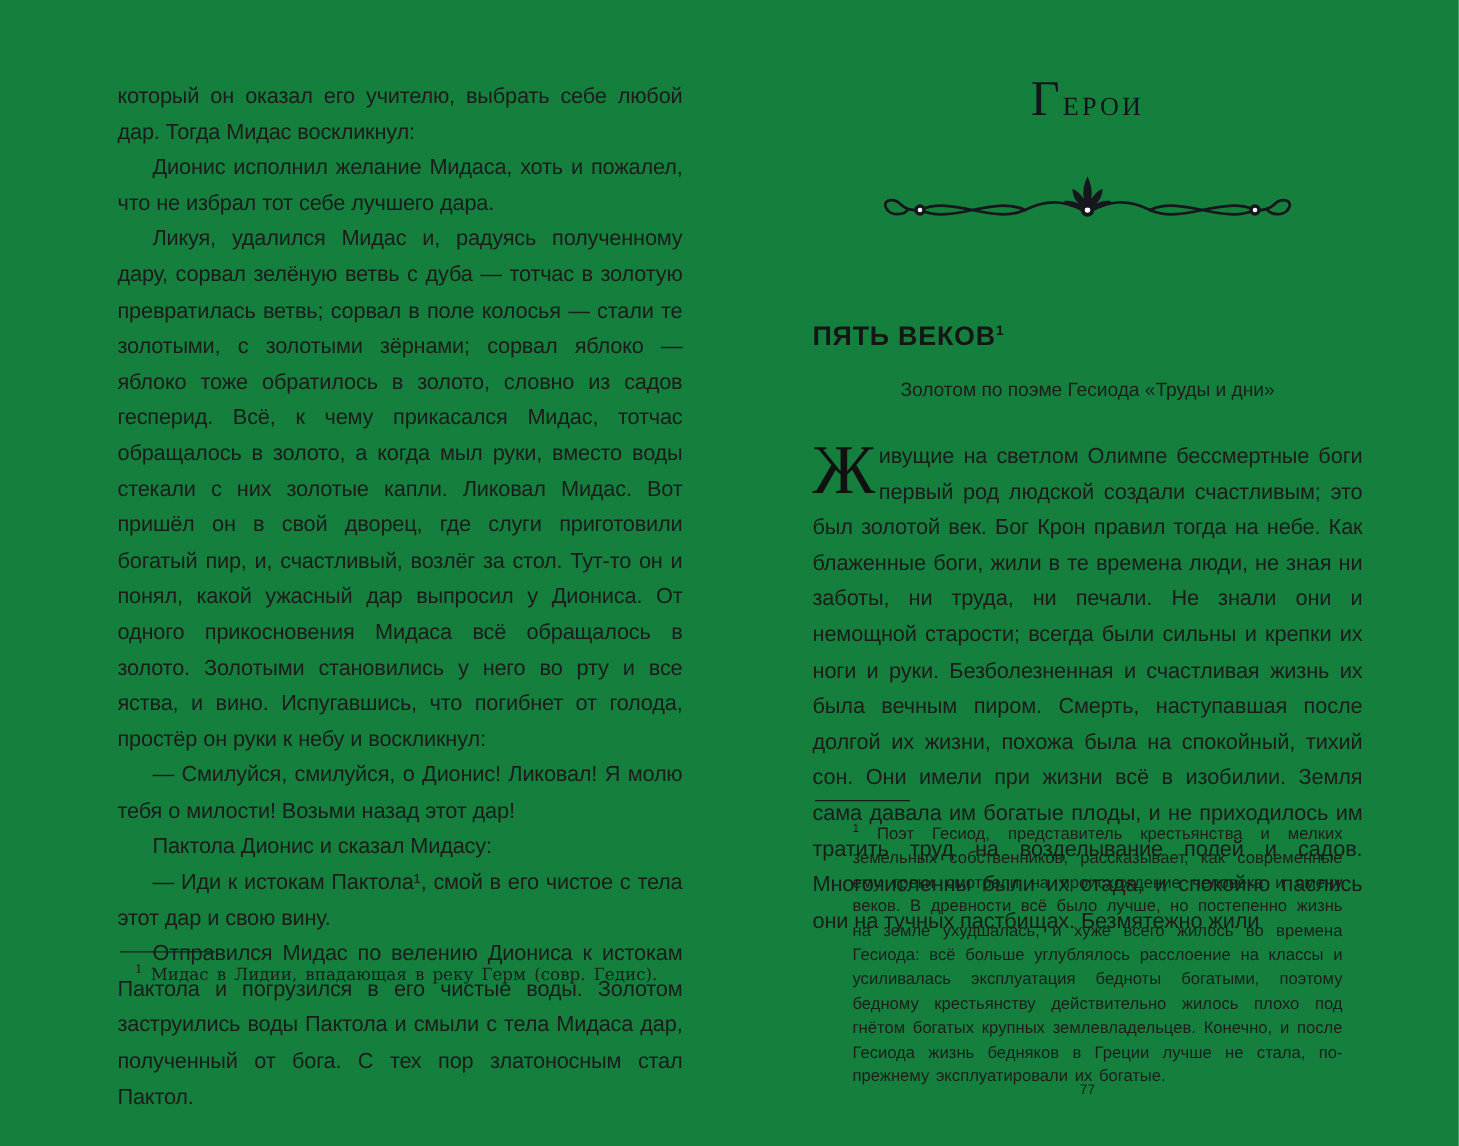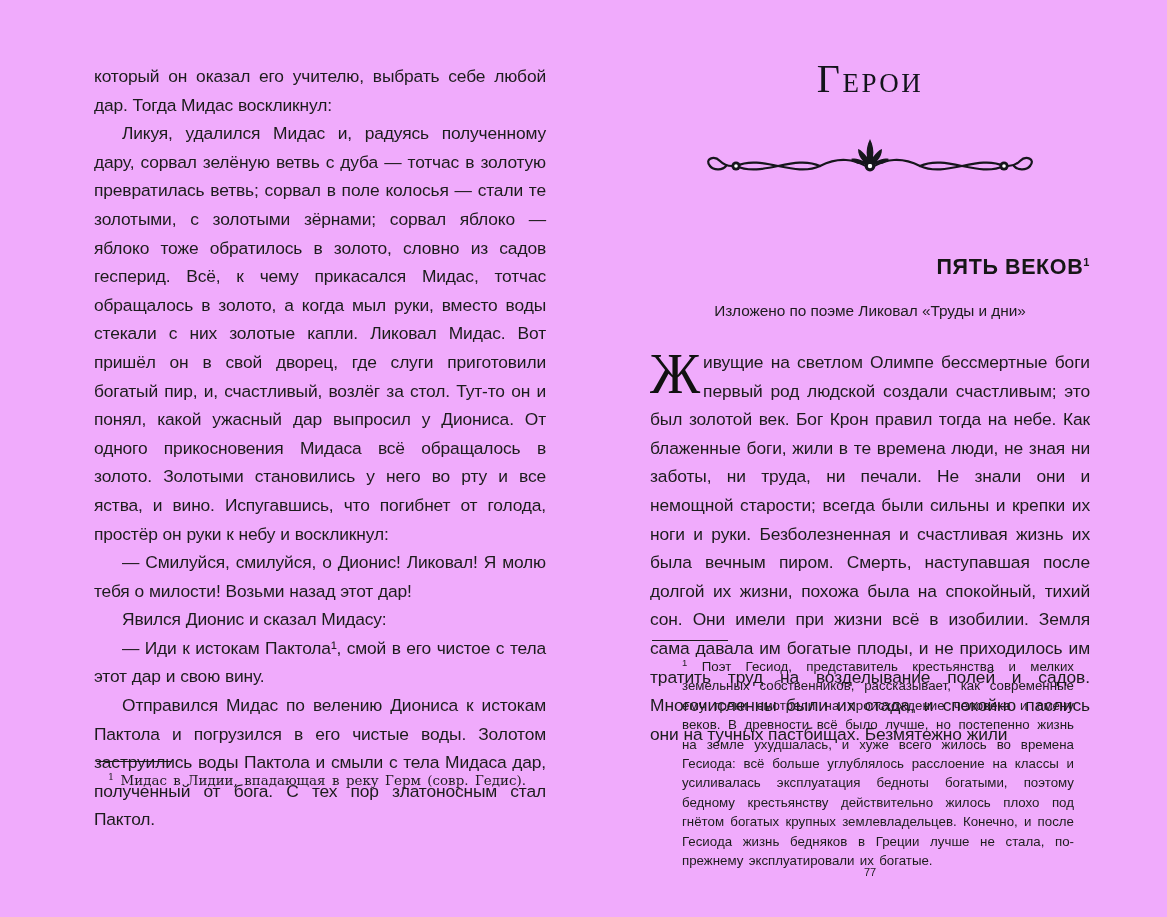--- a/index.html
+++ b/index.html
@@ -11,21 +11,21 @@
     width: 1167px;
     height: 917px;
     overflow: hidden;
     font-family: "Liberation Sans", sans-serif;
     color: #1b1b1b;
   }
   .spread {
     position: relative;
     width: 1167px;
     height: 917px;
-    background: #f0abfc;
+    background: #15803d;
     display: block;
   }
 
   
   .page-left {
     position: absolute;
     left: 94px;
     top: 62px;
     width: 452px;
     height: 790px;
@@ -83,33 +83,33 @@
     text-align: center;
     font-family: "Liberation Serif", "DejaVu Serif", serif;
     font-size: 40px;
     line-height: 48px;
     letter-spacing: 2.5px;
     color: #14141c;
     font-weight: 400;
     margin: 0;
   }
   .part-title .cap-first { font-size: 40px; }
-  .part-title .cap-rest { font-size: 27px; text-align: right; }
+  .part-title .cap-rest { font-size: 21px; text-align: right; }
 
   .ornament {
     margin: 28px auto 0;
     width: 360px;
     height: 44px;
     position: relative;
   }
   .ornament svg { display: block; width: 360px; height: 44px; }
 
   .chapter-title {
     margin: 76px 0 0;
-    text-align: right;
+    text-align: left;
     font-size: 21.5px;
     font-weight: bold;
     letter-spacing: 0.6px;
     color: #161616;
   }
   .chapter-title sup {
     font-size: 11px;
     font-weight: bold;
     vertical-align: super;
     line-height: 0;
@@ -173,23 +173,24 @@
   }
 </style>
 </head>
 <body>
 
 <div class="spread">
 
   <div class="page-left">
     <div class="body-col">
       <p class="noind">который он оказал его учителю, выбрать себе любой дар. Тогда Мидас воскликнул:</p>
+      <p class="ind">Дионис исполнил желание Мидаса, хоть и пожалел, что не избрал тот себе лучшего дара.</p>
       <p class="ind">Ликуя, удалился Мидас и, радуясь полученному дару, сорвал зелёную ветвь с дуба — тотчас в золотую превратилась ветвь; сорвал в поле колосья — стали те золотыми, с золотыми зёрнами; сорвал яблоко — яблоко тоже обратилось в золото, словно из садов гесперид. Всё, к чему прикасался Мидас, тотчас обращалось в золото, а когда мыл руки, вместо воды стекали с них золотые капли. Ликовал Мидас. Вот пришёл он в свой дворец, где слуги приготовили богатый пир, и, счастливый, возлёг за стол. Тут-то он и понял, какой ужасный дар выпросил у Диониса. От одного прикосновения Мидаса всё обращалось в золото. Золотыми становились у него во рту и все яства, и вино. Испугавшись, что погибнет от голода, простёр он руки к небу и воскликнул:</p>
       <p class="ind">— Смилуйся, смилуйся, о Дионис! Ликовал! Я молю тебя о милости! Возьми назад этот дар!</p>
-      <p class="ind">Явился Дионис и сказал Мидасу:</p>
+      <p class="ind">Пактола Дионис и сказал Мидасу:</p>
       <p class="ind">— Иди к истокам Пактола¹, смой в его чистое с тела этот дар и свою вину.</p>
       <p class="ind">Отправился Мидас по велению Диониса к истокам Пактола и погрузился в его чистые воды. Золотом заструились воды Пактола и смыли с тела Мидаса дар, полученный от бога. С тех пор златоносным стал Пактол.</p>
     </div>
 
     <div class="fn-block-left">
       <div class="fn-rule"></div>
       <p class="fn-left-text"><span class="fn-mark">1</span> <span>Мидас в Лидии, впадающая в реку Герм (совр. Гедис).</span></p>
     </div>
   </div>
 
@@ -223,21 +224,21 @@
         <circle cx="180" cy="31" r="2.2" fill="#ffffff"></circle>
 
         <g fill="#16161c">
           <path d="M180 4 C 183 10, 184 16, 183 22 C 186 18, 189 15, 192 14 C 192 19, 190 23, 187 26 C 191 24, 195 23, 199 24 C 195 29, 189 30, 184 29 L 176 29 C 171 30, 165 29, 161 24 C 165 23, 169 24, 173 26 C 170 23, 168 19, 168 14 C 171 15, 174 18, 177 22 C 176 16, 177 10, 180 4 Z"></path>
         </g>
       </svg>
     </div>
 
     <h2 class="chapter-title"><span>ПЯТЬ ВЕКОВ</span><sup>1</sup></h2>
 
-    <p class="chapter-source">Изложено по поэме Ликовал «Труды и дни»</p>
+    <p class="chapter-source">Золотом по поэме Гесиода «Труды и дни»</p>
 
     <div class="right-body">
       <p><span class="dropcap">Ж</span><span>ивущие на светлом Олимпе бессмертные боги первый род людской создали счастливым; это был золотой век. Бог Крон правил тогда на небе. Как блаженные боги, жили в те времена люди, не зная ни заботы, ни труда, ни печали. Не знали они и немощной старости; всегда были сильны и крепки их ноги и руки. Безболезненная и счастливая жизнь их была вечным пиром. Смерть, наступавшая после долгой их жизни, похожа была на спокойный, тихий сон. Они имели при жизни всё в изобилии. Земля сама давала им богатые плоды, и не приходилось им тратить труд на возделывание полей и садов. Многочисленны были их стада, и спокойно паслись они на тучных пастбищах. Безмятежно жили</span></p>
     </div>
 
     <div class="fn-block-right">
       <div class="fn-rule"></div>
       <p class="fn-right-text"><span class="fn-mark">1</span> <span>Поэт Гесиод, представитель крестьянства и мелких земельных собственников, рассказывает, как современные ему греки смотрели на происхождение человека и смену веков. В древности всё было лучше, но постепенно жизнь на земле ухудшалась, и хуже всего жилось во времена Гесиода: всё больше углублялось расслоение на классы и усиливалась эксплуатация бедноты богатыми, поэтому бедному крестьянству действительно жилось плохо под гнётом богатых крупных землевладельцев. Конечно, и после Гесиода жизнь бедняков в Греции лучше не стала, по-прежнему эксплуатировали их богатые.</span></p>
     </div>
 

